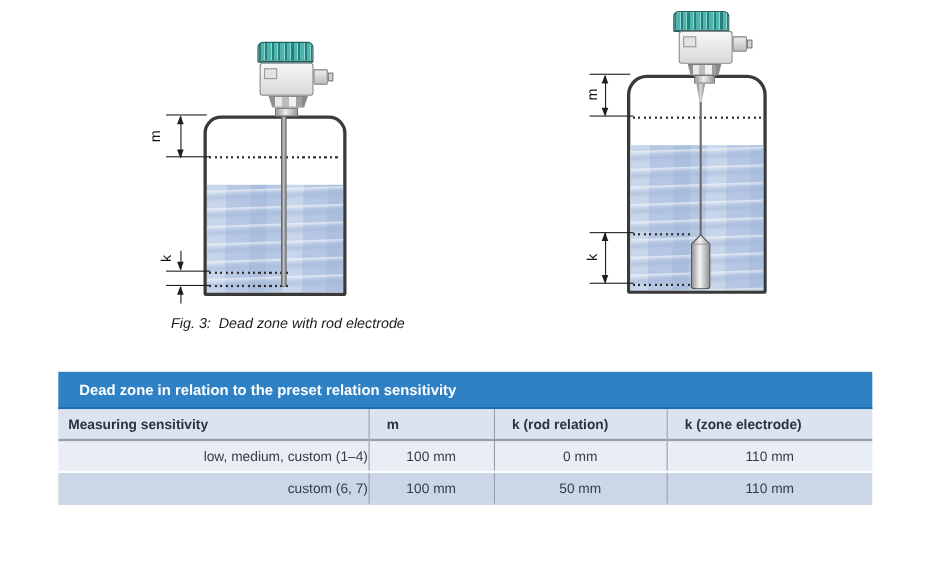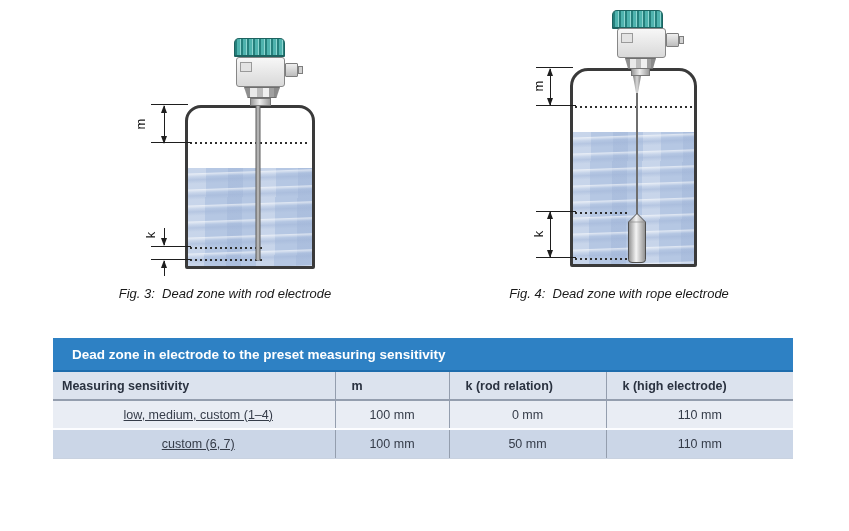--- a/index.html
+++ b/index.html
@@ -58,21 +58,21 @@
   #tbl-titlebar{height:34px;line-height:34px;background:#2e81c4;border-bottom:2px solid #1e6dad;
     color:#ffffff;font-weight:bold;font-size:13.5px;padding-left:19px;box-sizing:border-box;}
   table.data{width:100%;border-collapse:collapse;table-layout:fixed;}
   table.data th{
     background:#dce3ee;color:#2a3240;font-weight:bold;font-size:12.5px;text-align:left;
     height:28px;padding:0 0 0 16px;border-bottom:2px solid #949eae;box-sizing:border-box;}
   table.data th:first-child{padding-left:9px;}
   table.data td{
     font-size:12.5px;color:#353c49;height:29px;padding:0;text-align:center;
     border-top:2px solid #fcfdff;box-sizing:border-box;}
-  table.data td:first-child{text-align:center;padding-left:9px;text-decoration:underline;}
+  table.data td:first-child{text-align:right;padding-left:9px;}
   table.data th:not(:last-child),table.data td:not(:last-child){border-right:1px solid #949eae;}
   table.data tr:nth-child(odd) td{background:#e9edf4;}
   table.data tr:nth-child(even) td{background:#cbd6e7;}
   table.data tr:last-child td{border-bottom:1px solid #c9d2e0;}
 </style>
 </head>
 <body>
 
 <div id="screen">
 
@@ -108,21 +108,21 @@
     <div class="tick" style="left:151px;top:246px;width:40px;"></div>
     <div class="tick" style="left:151px;top:259px;width:40px;"></div>
     <div class="vdim" style="left:164px;top:228px;height:17px;">
       <span class="a-bot"></span>
     </div>
     <div class="vdim" style="left:164px;top:261px;height:15px;">
       <span class="a-top"></span>
     </div>
     <div class="dimlabel" style="left:142px;top:226px;width:16px;height:18px;">k</div>
 
-    <div class="caption" style="left:105px;top:286px;width:240px;">Fig. 3:  Dead zone with rod electrode</div>
+    <div class="caption" style="left:128px;top:286px;width:240px;text-align:right;">Fig. 3:  Dead zone with rod electrode</div>
   </div>
 
   <div class="abs" style="left:420px;top:0;width:429px;height:320px;">
 
     <div class="tank" style="left:150px;top:68px;width:127px;height:199px;border-radius:18px 18px 2px 2px;">
       <div class="water" style="height:132px;"></div>
       <div class="dotline" style="left:2px;top:35px;width:117px;"></div>
       <div class="dotline" style="left:2px;top:141px;width:53px;"></div>
       <div class="dotline" style="left:2px;top:187px;width:56px;"></div>
     </div>
@@ -160,38 +160,37 @@
     <div class="dimlabel" style="left:110px;top:76px;width:16px;height:20px;">m</div>
 
     <div class="tick" style="left:116px;top:211px;width:40px;"></div>
     <div class="tick" style="left:116px;top:257px;width:40px;"></div>
     <div class="vdim" style="left:130px;top:212px;height:45px;">
       <span class="a-top"></span>
       <span class="a-bot"></span>
     </div>
     <div class="dimlabel" style="left:110px;top:224px;width:16px;height:20px;">k</div>
 
-    <div class="caption" style="left:75px;top:286px;width:248px;">Fig. 4:  Dead zone with rope electrode</div>
   </div>
 
   <div id="tblwrap">
-    <div id="tbl-titlebar">Dead zone in electrode to the preset measuring sensitivity</div>
+    <div id="tbl-titlebar">Dead zone in relation to the preset relation sensitivity</div>
     <table class="data">
       <colgroup>
         <col style="width:282px">
           <col style="width:114px">
           <col style="width:157px">
           <col style="width:187px">
       </colgroup>
       <thead>
         <tr>
           <th>Measuring sensitivity</th>
           <th>m</th>
           <th>k (rod relation)</th>
-          <th>k (high electrode)</th>
+          <th>k (zone electrode)</th>
         </tr>
       </thead>
       <tbody>
         <tr>
           <td>low, medium, custom (1–4)</td>
           <td>100 mm</td>
           <td>0 mm</td>
           <td>110 mm</td>
         </tr>
         <tr>

